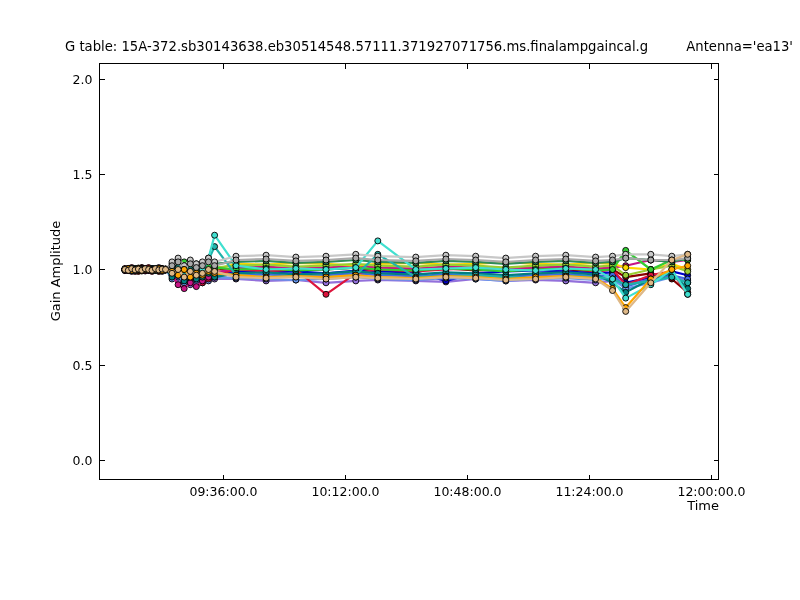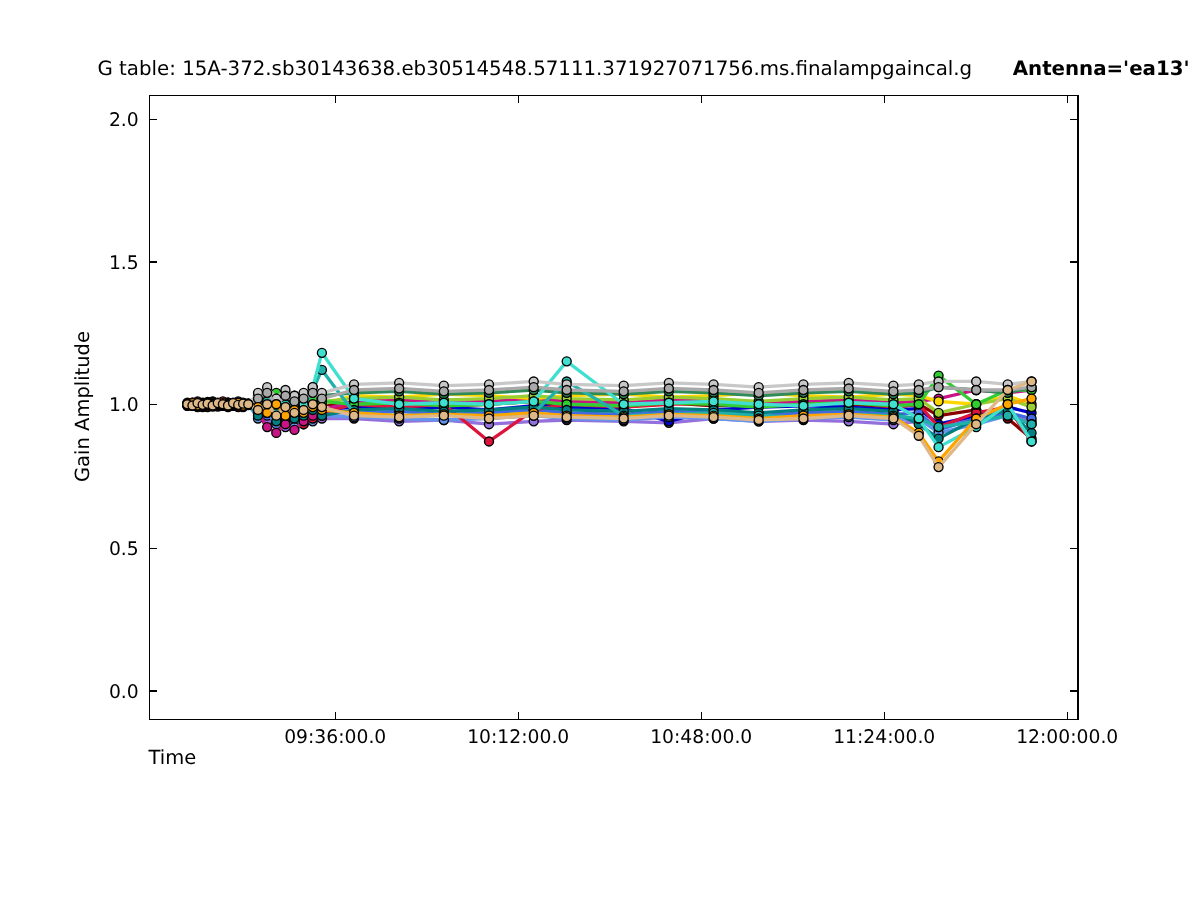--- a/index.html
+++ b/index.html
@@ -6,24 +6,24 @@
   body{
     width:800px;height:600px;overflow:hidden;position:relative;
     background:#ffffff;
     font-family:"DejaVu Sans","Liberation Sans",sans-serif;
     color:#000;
   }
   .title-left{
     position:absolute;left:35px;top:39px;font-size:13.2px;white-space:pre;margin-left:30px;
   }
   .title-antenna{
-    position:absolute;right:7px;top:39px;font-size:13.2px;white-space:pre;font-weight:bold;
+    position:absolute;right:7px;top:39px;font-size:13.2px;white-space:pre;
   }
   .xlabel{
-    position:absolute;left:99px;top:498px;width:620px;text-align:left;font-size:13px;
+    position:absolute;left:99px;top:498px;width:620px;text-align:right;font-size:13px;
   }
   .ylabel{
     position:absolute;left:-93px;top:262px;width:300px;height:18px;text-align:center;
     font-size:13px;transform:rotate(-90deg);
   }
   svg{position:absolute;left:0;top:0;}
 </style>
 </head>
 <body>
 

